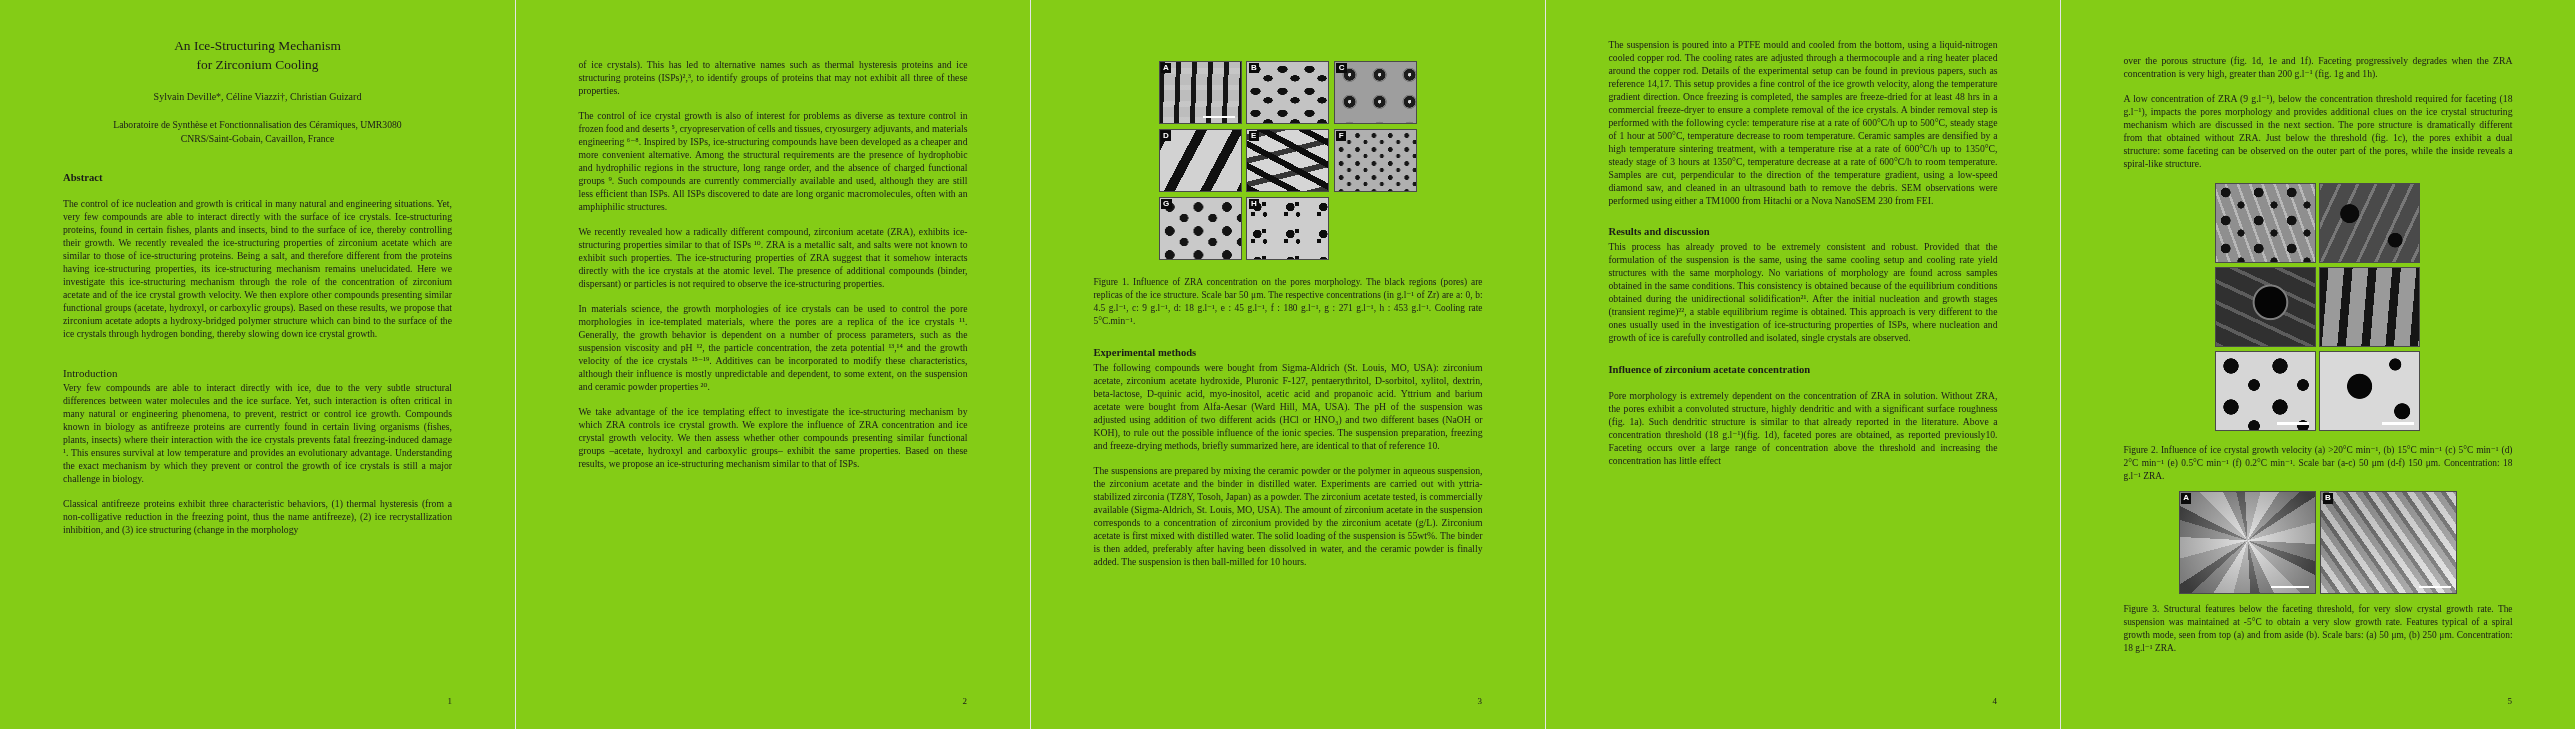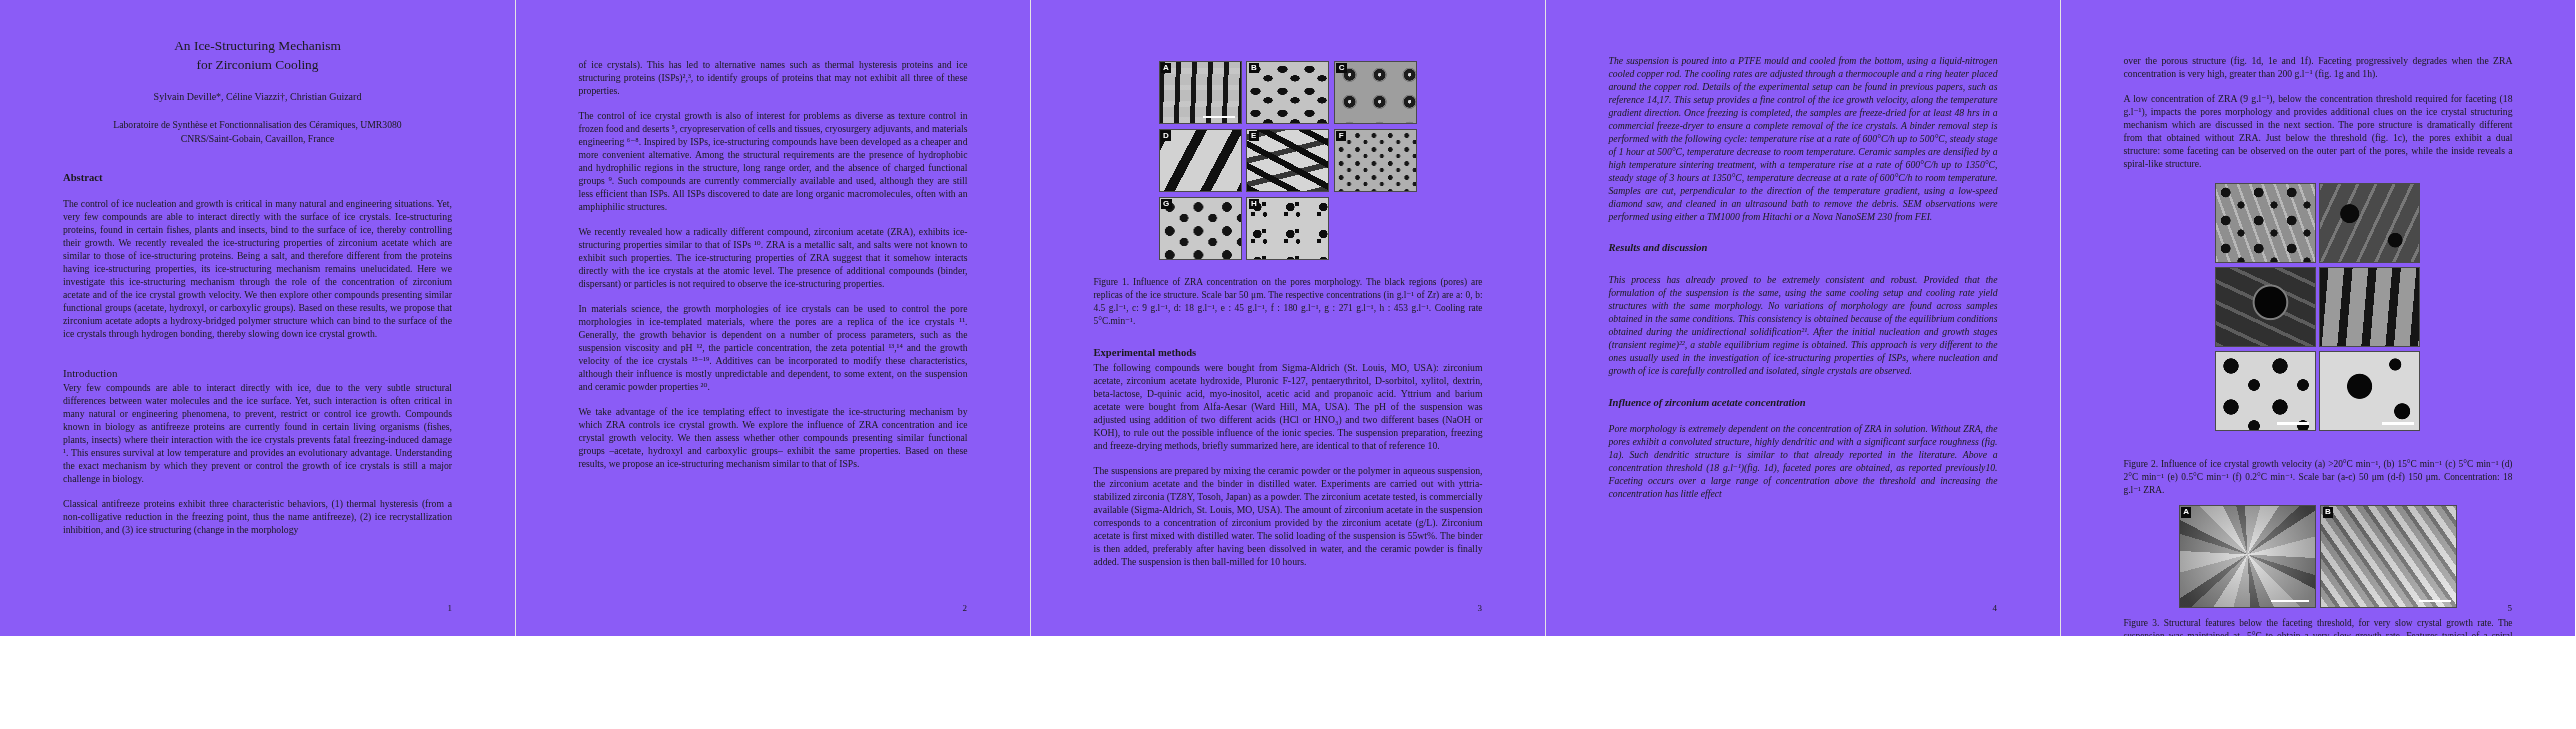--- a/index.html
+++ b/index.html
@@ -1,20 +1,20 @@
 <!DOCTYPE html>
 <html style="font-size:9.7px"><head>
 <meta charset="utf-8">
 <style>
   html,body{margin:0;padding:0;}
   body{
     width:2576px;height:729px;display:flex;background:#ffffff;
     font-family:"Liberation Serif","DejaVu Serif",serif;color:#1a1a1a;
   }
-  .page{width:515px;height:636px;box-sizing:border-box;position:relative;background:#8b5cf6;overflow:hidden;}
+  .page{width:515px;height:729px;box-sizing:border-box;position:relative;background:#84cc16;overflow:hidden;}
   .page + .page{border-left:0.6px solid #e4e4e4;}
   .col{width:389px;margin:0 auto;box-sizing:border-box;}
   .body-text{font-size:9.7px;line-height:13px;text-align:justify;margin:0 0 12px 0;}
   .caption{font-size:9.4px;line-height:13px;text-align:justify;margin:16px 0 0 0;}
   .h-bold{font-size:10.6px;font-weight:bold;margin:16px 0 11px 0;}
   .h-reg{font-size:11px;font-weight:normal;margin:16px 0 2.4px 0;}
   .title{font-size:13.4px;line-height:19px;text-align:center;margin-top:36px;}
   .authors{font-size:10px;text-align:center;margin-top:17px;}
   .affil{font-size:9.7px;line-height:14px;text-align:center;margin-top:16px;}
   .pagenum{position:absolute;bottom:23px;right:63px;font-size:9px;}
@@ -163,23 +163,23 @@
   <div class="col">
     <p class="caption">Figure 1. Influence of ZRA concentration on the pores morphology. The black regions (pores) are replicas of the ice structure. Scale bar 50 μm. The respective concentrations (in g.l⁻¹ of Zr) are a: 0, b: 4.5 g.l⁻¹, c: 9 g.l⁻¹, d: 18 g.l⁻¹, e : 45 g.l⁻¹, f : 180 g.l⁻¹, g : 271 g.l⁻¹, h : 453 g.l⁻¹. Cooling rate 5°C.min⁻¹.</p>
     <div class="h-bold" style="margin-top:19px;margin-bottom:3.6px;">Experimental methods</div>
     <p class="body-text">The following compounds were bought from Sigma-Aldrich (St. Louis, MO, USA): zirconium acetate, zirconium acetate hydroxide, Pluronic F-127, pentaerythritol, D-sorbitol, xylitol, dextrin, beta-lactose, D-quinic acid, myo-inositol, acetic acid and propanoic acid. Yttrium and barium acetate were bought from Alfa-Aesar (Ward Hill, MA, USA). The pH of the suspension was adjusted using addition of two different acids (HCl or HNO₃) and two different bases (NaOH or KOH), to rule out the possible influence of the ionic species. The suspension preparation, freezing and freeze-drying methods, briefly summarized here, are identical to that of reference 10.</p>
     <p class="body-text">The suspensions are prepared by mixing the ceramic powder or the polymer in aqueous suspension, the zirconium acetate and the binder in distilled water. Experiments are carried out with yttria-stabilized zirconia (TZ8Y, Tosoh, Japan) as a powder. The zirconium acetate tested, is commercially available (Sigma-Aldrich, St. Louis, MO, USA). The amount of zirconium acetate in the suspension corresponds to a concentration of zirconium provided by the zirconium acetate (g/L). Zirconium acetate is first mixed with distilled water. The solid loading of the suspension is 55wt%. The binder is then added, preferably after having been dissolved in water, and the ceramic powder is finally added. The suspension is then ball-milled for 10 hours.</p>
   </div>
   <div class="pagenum">3</div>
 </div>
 
 <div class="page">
-  <div class="col" style="padding-top:54px;font-style:italic;">
+  <div class="col" style="padding-top:38px;">
     <p class="body-text">The suspension is poured into a PTFE mould and cooled from the bottom, using a liquid-nitrogen cooled copper rod. The cooling rates are adjusted through a thermocouple and a ring heater placed around the copper rod. Details of the experimental setup can be found in previous papers, such as reference 14,17. This setup provides a fine control of the ice growth velocity, along the temperature gradient direction. Once freezing is completed, the samples are freeze-dried for at least 48 hrs in a commercial freeze-dryer to ensure a complete removal of the ice crystals. A binder removal step is performed with the following cycle: temperature rise at a rate of 600°C/h up to 500°C, steady stage of 1 hour at 500°C, temperature decrease to room temperature. Ceramic samples are densified by a high temperature sintering treatment, with a temperature rise at a rate of 600°C/h up to 1350°C, steady stage of 3 hours at 1350°C, temperature decrease at a rate of 600°C/h to room temperature. Samples are cut, perpendicular to the direction of the temperature gradient, using a low-speed diamond saw, and cleaned in an ultrasound bath to remove the debris. SEM observations were performed using either a TM1000 from Hitachi or a Nova NanoSEM 230 from FEI.</p>
-    <div class="h-bold" style="margin-top:19.4px;margin-bottom:20px;">Results and discussion</div>
+    <div class="h-bold" style="margin-top:19.4px;margin-bottom:3px;">Results and discussion</div>
     <p class="body-text">This process has already proved to be extremely consistent and robust.  Provided that the formulation of the suspension is the same, using the same cooling setup and cooling rate yield structures with the same morphology. No variations of morphology are found across samples obtained in the same conditions. This consistency is obtained because of the equilibrium conditions obtained during the unidirectional solidification²¹. After the initial nucleation and growth stages (transient regime)²², a stable equilibrium regime is obtained. This approach is very different to the ones usually used in the investigation of ice-structuring properties of ISPs, where nucleation and growth of ice is carefully controlled and isolated, single crystals are observed.</p>
     <div class="h-bold" style="margin-top:19.4px;margin-bottom:14.6px;">Influence of zirconium acetate concentration</div>
     <p class="body-text">Pore morphology is extremely dependent on the concentration of ZRA in solution. Without ZRA, the pores exhibit a convoluted structure, highly dendritic and with a significant surface roughness (fig. 1a). Such dendritic structure is similar to that already reported in the literature. Above a concentration threshold (18 g.l⁻¹)(fig. 1d), faceted pores are obtained, as reported previously10. Faceting occurs over a large range of concentration above the threshold and increasing the concentration has little effect</p>
   </div>
   <div class="pagenum">4</div>
 </div>
 
 <div class="page">
   <div class="col" style="padding-top:54px;">
     <p class="body-text">over the porous structure (fig. 1d, 1e and 1f). Faceting progressively degrades when the ZRA concentration is very high, greater than 200 g.l⁻¹ (fig. 1g and 1h).</p>
@@ -191,21 +191,21 @@
     <div class="sem f2c"></div>
     <div class="sem f2d"></div>
     <div class="sem f2e">
       <span class="sbar"></span>
     </div>
     <div class="sem f2f">
       <span class="sbar"></span>
     </div>
   </div>
   <div class="col">
-    <p class="caption" style="margin-top:27px;">Figure 2. Influence of ice crystal growth velocity (a) &gt;20°C min⁻¹, (b) 15°C min⁻¹ (c) 5°C min⁻¹ (d) 2°C min⁻¹ (e) 0.5°C min⁻¹ (f) 0.2°C min⁻¹. Scale bar (a-c) 50 μm (d-f) 150 μm. Concentration: 18 g.l⁻¹ ZRA.</p>
+    <p class="caption" style="margin-top:13px;">Figure 2. Influence of ice crystal growth velocity (a) &gt;20°C min⁻¹, (b) 15°C min⁻¹ (c) 5°C min⁻¹ (d) 2°C min⁻¹ (e) 0.5°C min⁻¹ (f) 0.2°C min⁻¹. Scale bar (a-c) 50 μm (d-f) 150 μm. Concentration: 18 g.l⁻¹ ZRA.</p>
   </div>
   <div class="fig3">
     <div class="sem f3a">
       <span class="plabel">A</span>
       <span class="sbar" style="width:38px;"></span>
     </div>
     <div class="sem f3b">
       <span class="plabel">B</span>
       <span class="sbar" style="width:32px;"></span>
     </div>

